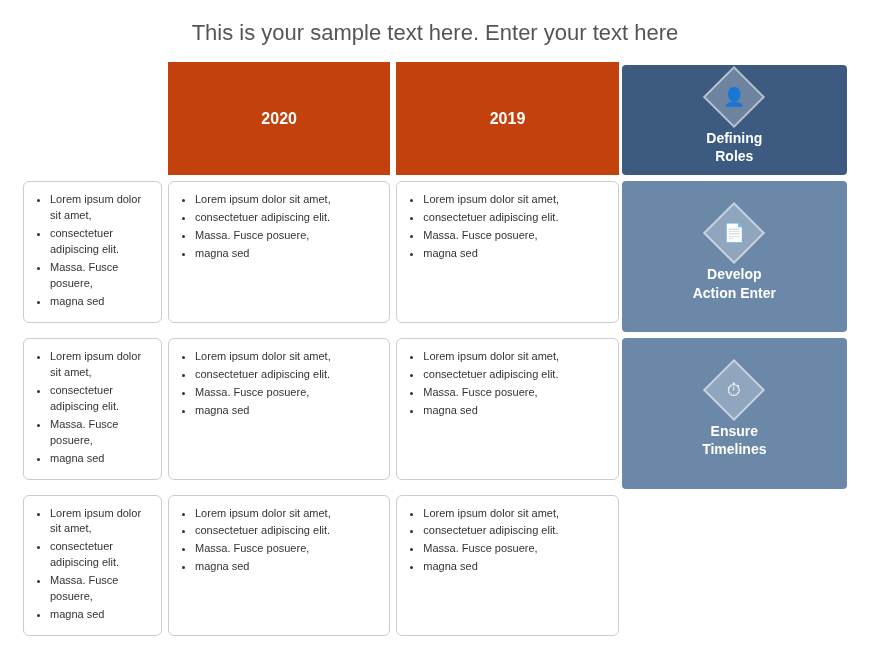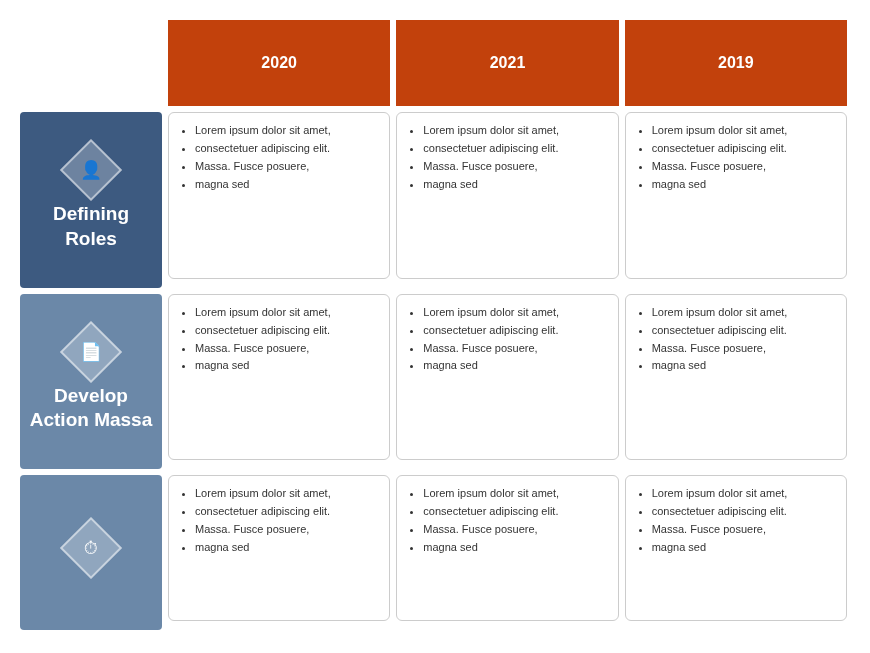--- a/index.html
+++ b/index.html
@@ -75,21 +75,21 @@
       justify-content: center;
       border: 2px solid rgba(255,255,255,0.5);
       flex-shrink: 0;
     }
     .row-label .icon-diamond .icon-inner {
       transform: rotate(-45deg);
       color: white;
       font-size: 18px;
     }
     .row-label .label-text {
-      font-size: 19px;
+      font-size: 14px;
       font-weight: bold;
       line-height: 1.3;
     }
     
     .content-cell {
       border: 1px solid #cccccc;
       border-radius: 6px;
       padding: 10px 12px;
       margin: 3px 3px 12px 3px;
       font-size: 11px;
@@ -101,26 +101,26 @@
       padding-left: 14px;
     }
     .content-cell ul li {
       margin-bottom: 2px;
     }
   </style>
 </head>
 <body>
 
 <div class="page">
+  <div class="title">This is your sample text here. Enter your text here</div>
 
   <div class="grid-container">
 
     <div class="header-empty"></div>
     <div class="header-cell">2020</div>
-    <div class="header-cell">2021</div>
     <div class="header-cell">2019</div>
 
     <div class="row-label">
       <div class="icon-diamond">
         <span class="icon-inner">👤</span>
       </div>
       <span class="label-text" style="white-space:pre-line;">Defining
 Roles</span>
     </div>
     <div class="content-cell">
@@ -146,21 +146,21 @@
         <li>Massa. Fusce posuere,</li>
         <li>magna sed</li>
       </ul>
     </div>
 
     <div class="row-label light">
       <div class="icon-diamond">
         <span class="icon-inner">📄</span>
       </div>
       <span class="label-text" style="white-space:pre-line;">Develop
-Action Massa</span>
+Action Enter</span>
     </div>
     <div class="content-cell">
       <ul>
         <li>Lorem ipsum dolor sit amet,</li>
         <li>consectetuer adipiscing elit.</li>
         <li>Massa. Fusce posuere,</li>
         <li>magna sed</li>
       </ul>
     </div>
     <div class="content-cell">
@@ -177,20 +177,22 @@
         <li>consectetuer adipiscing elit.</li>
         <li>Massa. Fusce posuere,</li>
         <li>magna sed</li>
       </ul>
     </div>
 
     <div class="row-label light">
       <div class="icon-diamond">
         <span class="icon-inner">⏱</span>
       </div>
+      <span class="label-text" style="white-space:pre-line;">Ensure
+Timelines</span>
     </div>
     <div class="content-cell">
       <ul>
         <li>Lorem ipsum dolor sit amet,</li>
         <li>consectetuer adipiscing elit.</li>
         <li>Massa. Fusce posuere,</li>
         <li>magna sed</li>
       </ul>
     </div>
     <div class="content-cell">

